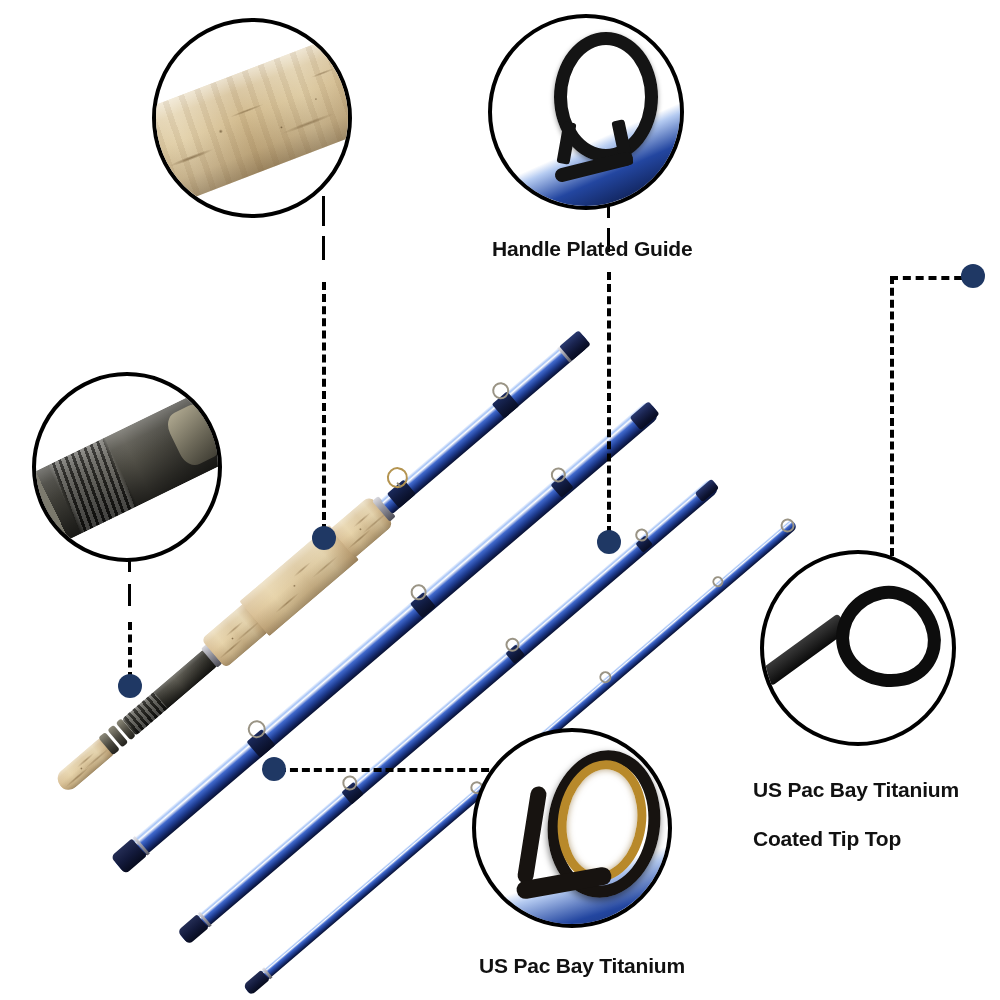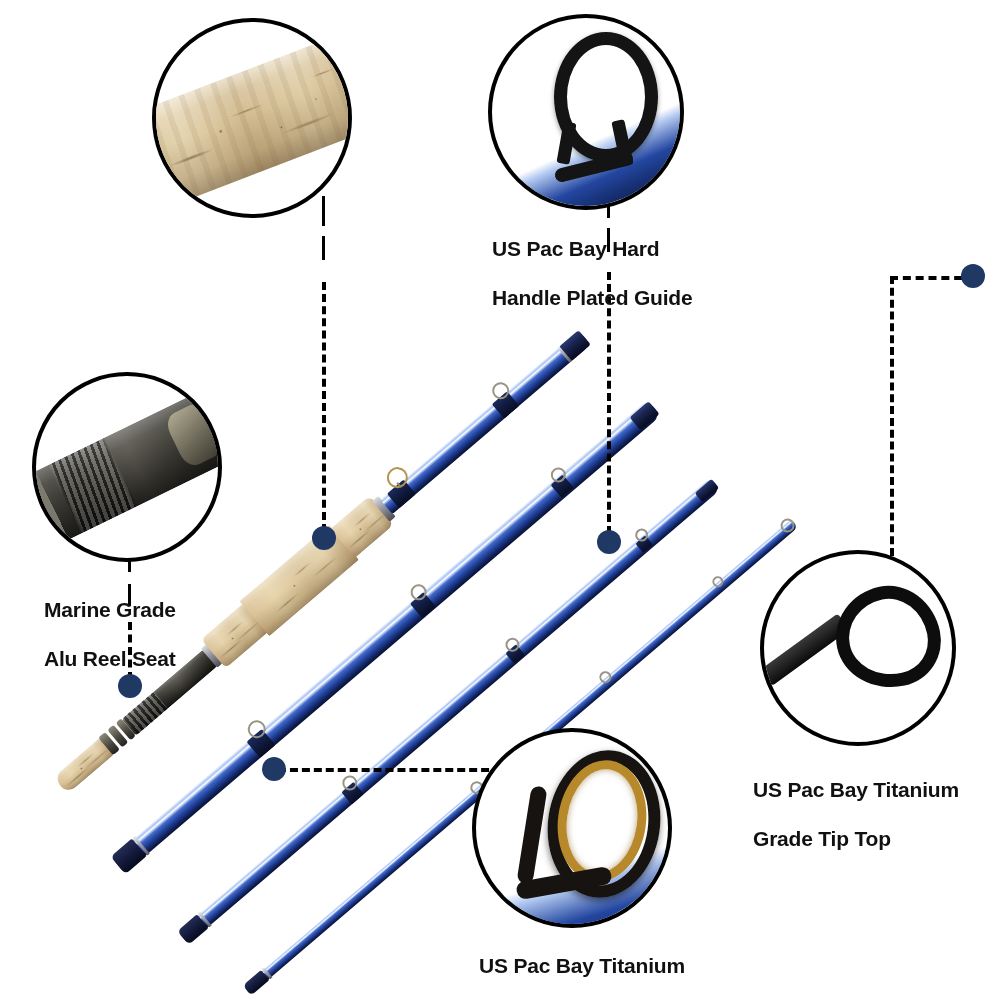--- a/index.html
+++ b/index.html
@@ -376,32 +376,27 @@
       <div class="blank-diag" style="left:-14%;top:70%;width:160%;height:56%;transform:rotate(-17deg);border-radius:12px;"></div>
       <div class="strip-outer" style="left:76px;top:22px;width:88px;height:124px;transform:rotate(8deg);"></div>
       <div class="strip-gold" style="left:86px;top:32px;width:70px;height:104px;transform:rotate(8deg);"></div>
       <div class="strip-foot" style="left:52px;top:58px;width:16px;height:98px;transform:rotate(9deg);border-radius:8px;"></div>
       <div class="strip-foot" style="left:44px;top:146px;width:96px;height:18px;border-radius:9px;transform:rotate(-10deg);"></div>
     </div>
   </div>
 
 
   <div class="label" style="left:492px;top:212px;font-size:21px;">
-    <div>US Pac Bay Hard</div>
     <div>Handle Plated Guide</div>
   </div>
 
-  <div class="label" style="left:44px;top:573px;font-size:21px;">
-    <div>Marine Grade</div>
-    <div>Alu Reel Seat</div>
-  </div>
 
   <div class="label" style="left:753px;top:753px;font-size:21px;">
     <div>US Pac Bay Titanium</div>
-    <div>Grade Tip Top</div>
+    <div>Coated Tip Top</div>
   </div>
 
   <div class="label" style="left:479px;top:929px;font-size:21px;">
     <div>US Pac Bay Titanium</div>
     
   </div>
 
 </div>
 
 </body></html>

